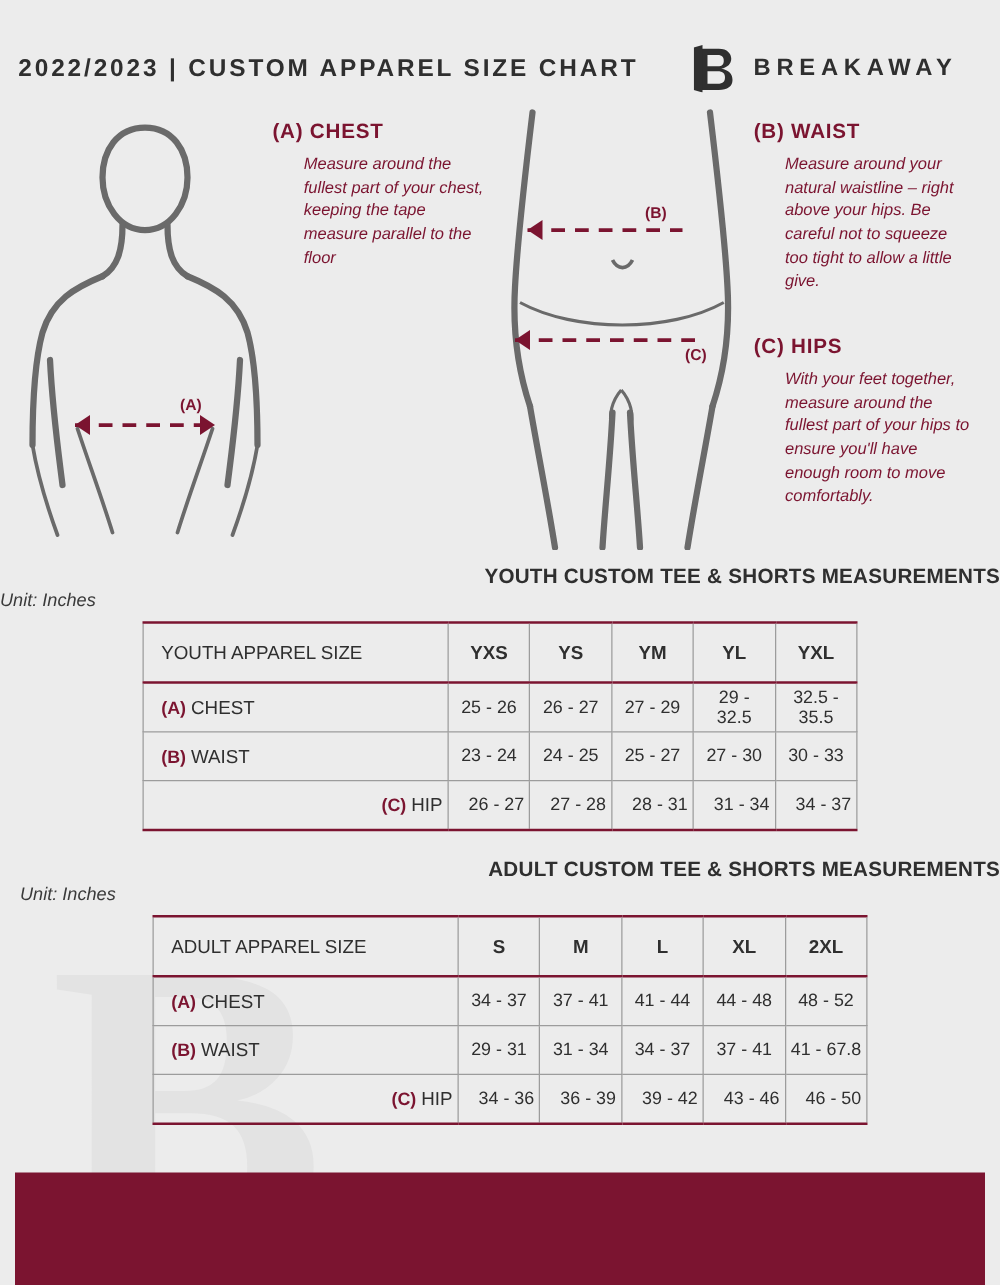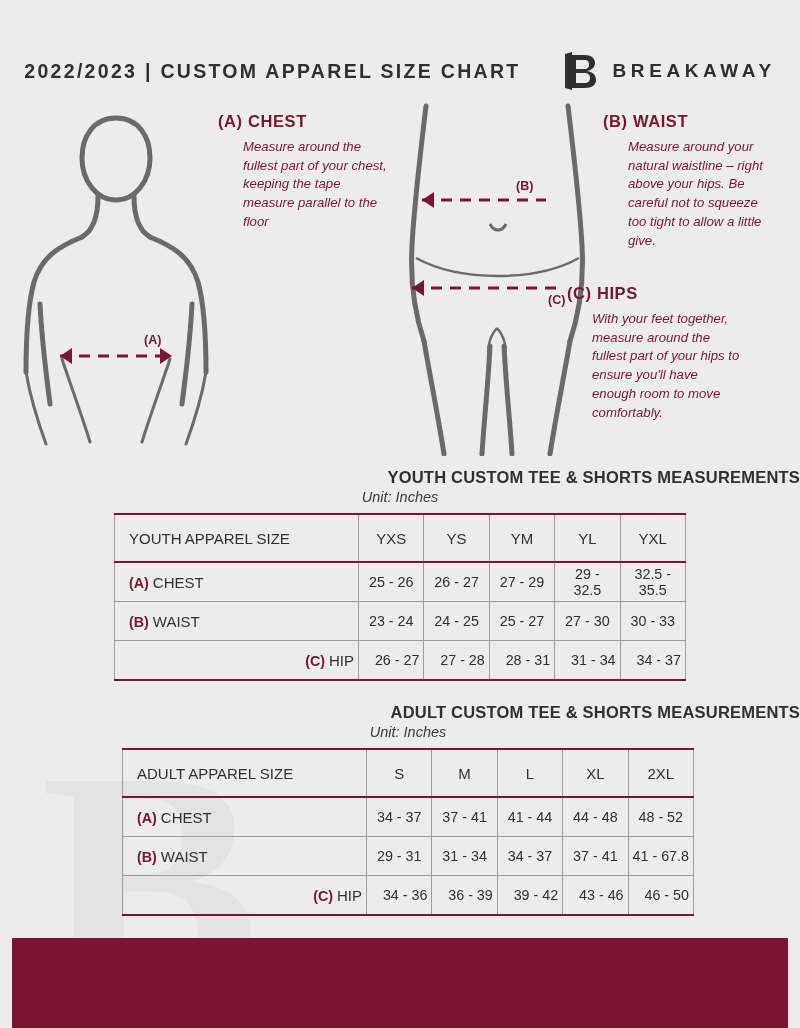--- a/index.html
+++ b/index.html
@@ -33,22 +33,22 @@
     position: relative;
     z-index: 1;
     width: 800px;
     height: 1028px;
   }
 
   
   .header {
     display: flex;
     align-items: center;
-    justify-content: center;
-    padding: 52px 34px 0 34px;
+    justify-content: flex-end;
+    padding: 36px 34px 0 34px;
     gap: 44px;
   }
   .header-title {
     font-size: 19.5px;
     font-weight: bold;
     letter-spacing: 2.3px;
     color: #2f2f2f;
     white-space: nowrap;
   }
   .brand {
@@ -93,33 +93,33 @@
   }
   .callout-body {
     font-size: 13.2px;
     font-style: italic;
     line-height: 1.42;
     color: #7b1430;
     margin-left: 25px;
   }
   .callout-chest { left: 218px; top: 8px; }
   .callout-waist { left: 603px; top: 8px; }
-  .callout-hips  { left: 567px; top: 180px; }
+  .callout-hips  { left: 603px; top: 180px; }
 
   
   .table-block { margin-top: 4px; }
   .table-title {
     text-align: right;
     font-size: 16.5px;
     font-weight: bold;
     letter-spacing: 0.2px;
     color: #2f2f2f;
   }
   .table-unit {
-    text-align: center;
+    text-align: left;
     font-size: 14.5px;
     font-style: italic;
     color: #3a3a3a;
     margin-top: 2px;
     margin-bottom: 8px;
   }
   table {
     border-collapse: collapse;
     width: 572px;
     margin: 0 auto;
@@ -132,21 +132,21 @@
     color: #2f2f2f;
     height: 38px;
     padding: 0 4px;
   }
   table th.rowhead, table td.rowhead {
     text-align: left;
     padding-left: 14px;
     width: 225px;
   }
   table thead th {
-    font-weight: normal;
+    font-weight: bold;
     font-size: 15px;
   }
   table thead th.rowhead {
     font-weight: normal;
     font-size: 15px;
   }
   table thead tr th {
     border-top: 2px solid #7b1430;
     border-bottom: 2px solid #7b1430;
     height: 46px;

